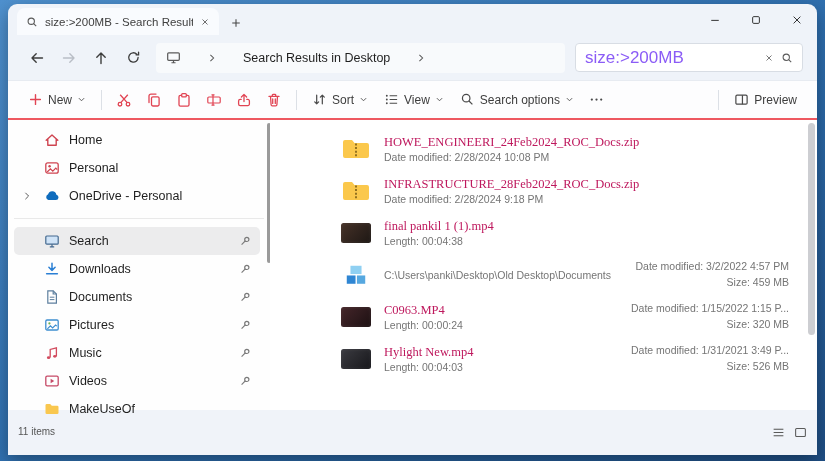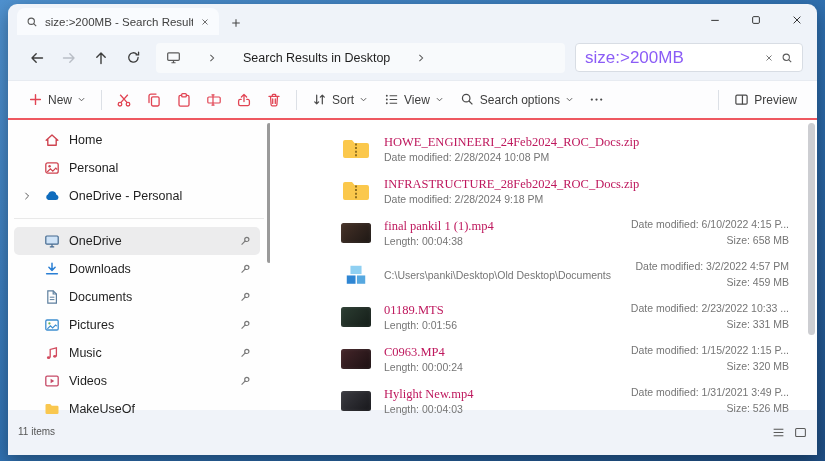--- a/index.html
+++ b/index.html
@@ -340,21 +340,21 @@
         <span>OneDrive - Personal</span>
       </div>
       <div class="sidesep"></div>
       <div class="sideitem selected">
         <span class="ic">
           <svg width="16" height="16" viewBox="0 0 16 16">
               <rect x="1.8" y="3" width="12.4" height="8.2" rx="1" fill="#cfe3f7" stroke="#44698f" stroke-width="1.2"></rect>
               <path d="M5.8 13.8 h4.4 M8 11.2 v2.6" fill="none" stroke="#44698f" stroke-width="1.2"></path>
             </svg>
         </span>
-        <span>OneDrive</span>
+        <span>Search</span>
         <span class="ic pin">
           <svg width="12" height="12" viewBox="0 0 12 12">
               <circle cx="7.8" cy="4.4" r="2.1" fill="none" stroke="#7a7a7a" stroke-width="1.2"></circle>
               <path d="M6.3 5.9 L2.6 9.6" stroke="#7a7a7a" stroke-width="1.2"></path>
             </svg>
         </span>
       </div>
       <div class="sideitem">
         <span class="ic">
           <svg width="16" height="16" viewBox="0 0 16 16">
@@ -473,56 +473,39 @@
       </div>
 
       <div class="filerow">
         <span class="fileicon">
             <span class="thumb t-brown"></span>
           </span>
         <span class="ftext">
           <div class="fname">final pankil 1 (1).mp4</div>
           <div class="fdetail">Length: 00:04:38</div>
         </span>
-        <span class="rightcol">
-          <div>Date modified: 6/10/2022 4:15 P...</div>
-          <div>Size: 658 MB</div>
-        </span>
       </div>
 
       <div class="filerow">
         <span class="fileicon">
           <svg width="24" height="24" viewBox="0 0 26 26">
               <rect x="7" y="3" width="12" height="9" fill="#8fd0f2"></rect>
               <rect x="3" y="13.5" width="9.5" height="9" fill="#2f86d3"></rect>
               <rect x="14" y="13.5" width="9" height="9" fill="#56a8e0"></rect>
             </svg>
         </span>
         <span class="ftext">
           <div class="fdetail">C:\Users\panki\Desktop\Old Desktop\Documents</div>
         </span>
         <span class="rightcol">
           <div>Date modified: 3/2/2022 4:57 PM</div>
           <div>Size: 459 MB</div>
         </span>
       </div>
 
-      <div class="filerow">
-        <span class="fileicon">
-            <span class="thumb t-green"></span>
-          </span>
-        <span class="ftext">
-          <div class="fname">01189.MTS</div>
-          <div class="fdetail">Length: 0:01:56</div>
-        </span>
-        <span class="rightcol">
-          <div>Date modified: 2/23/2022 10:33 ...</div>
-          <div>Size: 331 MB</div>
-        </span>
-      </div>
 
       <div class="filerow">
         <span class="fileicon">
             <span class="thumb t-red"></span>
           </span>
         <span class="ftext">
           <div class="fname">C0963.MP4</div>
           <div class="fdetail">Length: 00:00:24</div>
         </span>
         <span class="rightcol">

